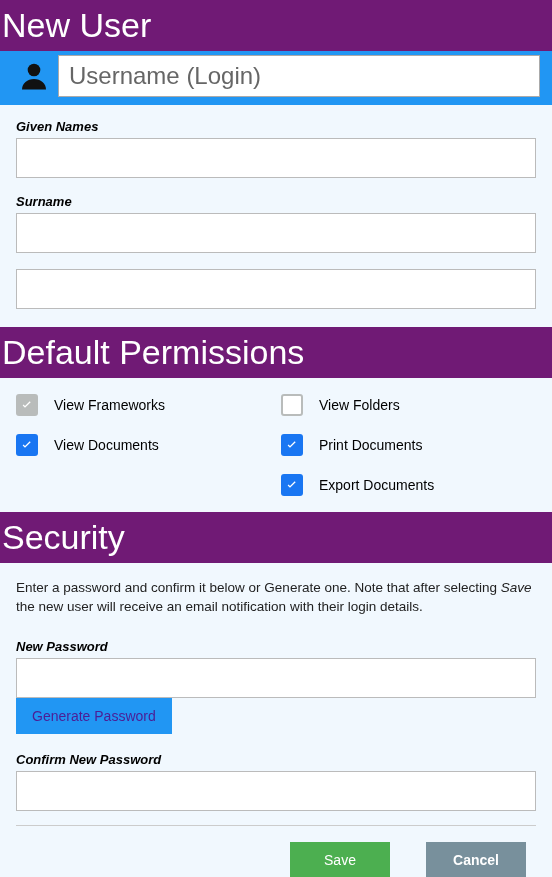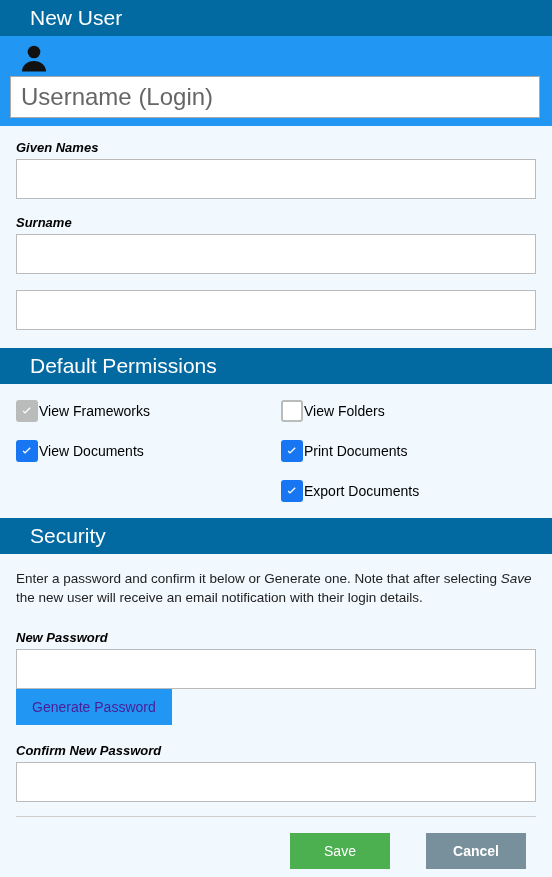--- a/index.html
+++ b/index.html
@@ -2,34 +2,33 @@
 <html><head>
 <meta charset="utf-8">
 <style>
   * { box-sizing: border-box; margin: 0; padding: 0; }
   body {
     font-family: Verdana, Geneva, sans-serif;
     background: #fff;
     width: 552px;
   }
   .header-bar {
-    background: #0369a1;
+    background: #701a75;
     color: #fff;
-    padding: 6px 30px;
-    font-size: 21px;
+    padding: 6px 2px;
+    font-size: 34px;
     font-weight: 400;
     font-family: 'Segoe UI', Arial, sans-serif;
   }
   .username-row {
     display: flex;
     align-items: stretch;
     border-bottom: 2px solid #2196f3;
     background: #2196f3;
     padding: 4px 12px 6px 10px;
-    flex-direction: column;
   }
   .user-icon-box {
     width: 48px;
     display: flex;
     align-items: center;
     justify-content: center;
   }
   .username-input {
     flex: 1;
     font-size: 24px;
@@ -65,21 +64,21 @@
     display: grid;
     grid-template-columns: 1fr 1fr;
     row-gap: 18px;
     column-gap: 10px;
     padding: 16px;
     background: #f1f8fe;
   }
   .checkbox-row {
     display: flex;
     align-items: center;
-    gap: 1px;
+    gap: 16px;
     font-size: 14px;
   }
   .cb {
     width: 22px;
     height: 22px;
     border-radius: 3px;
     display: flex;
     align-items: center;
     justify-content: center;
     flex-shrink: 0;

